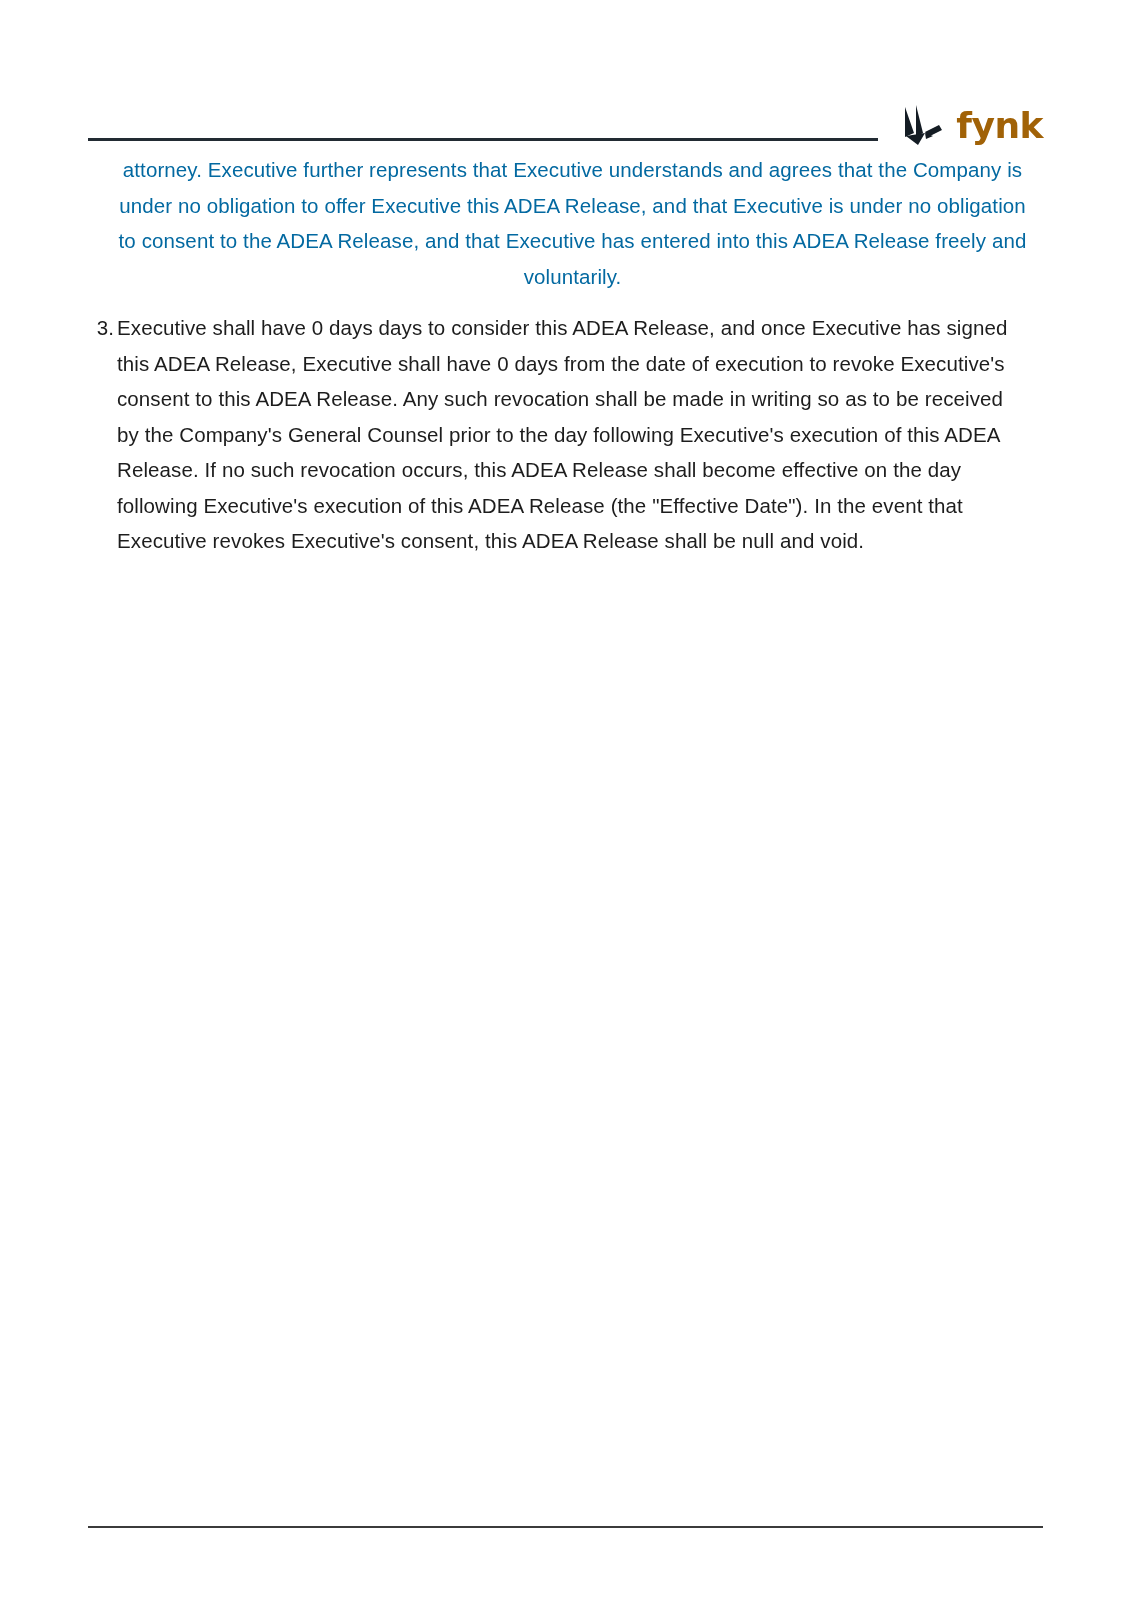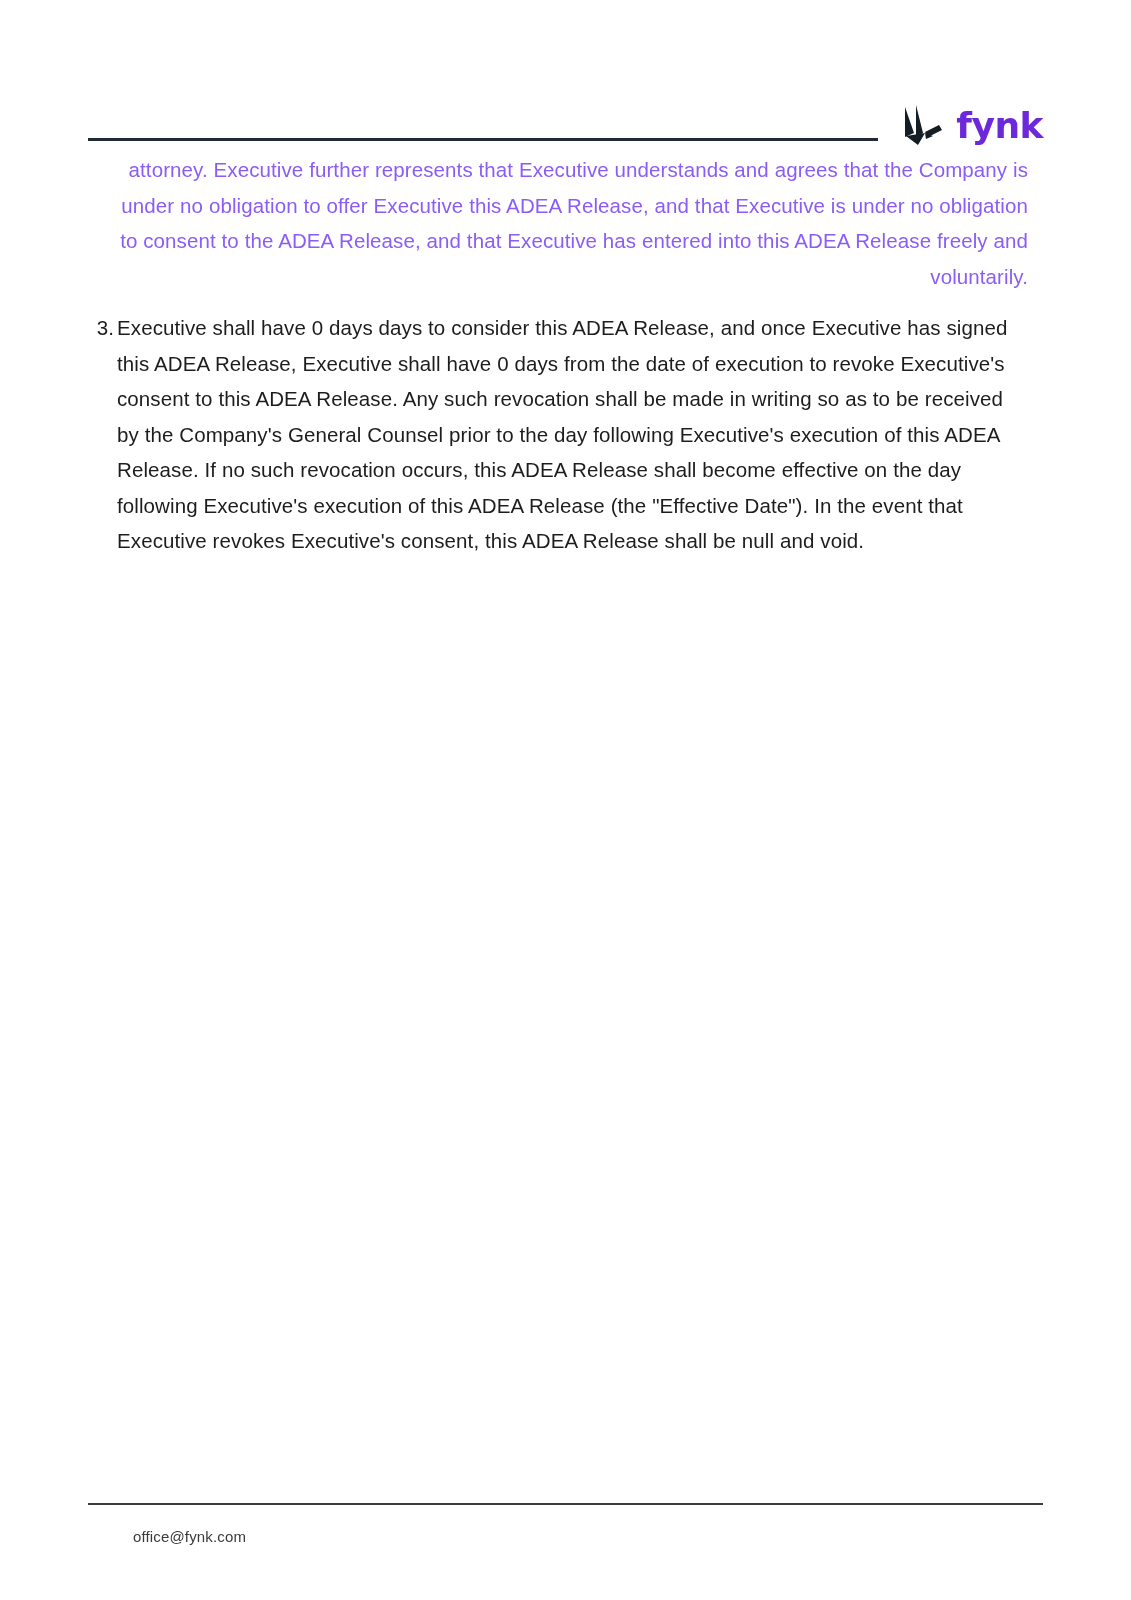--- a/index.html
+++ b/index.html
@@ -47,39 +47,39 @@
   .brand-mark {
     display: block;
     width: 56px;
     height: 44px;
   }
   .brand-word {
     font-family: "DejaVu Sans", sans-serif;
     font-size: 36px;
     font-weight: 700;
     letter-spacing: -0.5px;
-    color: #6d28d9;
+    color: #a16207;
     line-height: 1;
     margin-top: 2px;
   }
 
   
   .content {
     position: absolute;
     top: 152px;
     left: 88px;
     width: 940px;
   }
   .para {
     font-size: 20.5px;
     line-height: 35.5px;
-    color: #8b5cf6;
+    color: #0369a1;
     margin: 0 0 16px 0;
     padding-left: 29px;
-    text-align: right;
+    text-align: center;
     letter-spacing: 0.005em;
   }
   .numbered-list {
     list-style: none;
     margin: 0;
     padding: 0;
   }
   .numbered-item {
     position: relative;
     font-size: 20.5px;
@@ -150,17 +150,16 @@
         <span class="marker">3.</span>
         <span>Executive shall have 0 days days to consider this ADEA Release, and once Executive has signed this ADEA Release, Executive shall have 0 days from the date of execution to revoke Executive's consent to this ADEA Release. Any such revocation shall be made in writing so as to be received by the Company's General Counsel prior to the day following Executive's execution of this ADEA Release. If no such revocation occurs, this ADEA Release shall become effective on the day following Executive's execution of this ADEA Release (the "Effective Date"). In the event that Executive revokes Executive's consent, this ADEA Release shall be null and void.</span>
       </li>
     </ol>
 
   </div>
 
   <div class="footer">
     <div class="footer-rule"></div>
     <div class="footer-lines">
-      <div class="footer-line">office@fynk.com</div>
     </div>
   </div>
 
 </div>
 
 </body></html>

